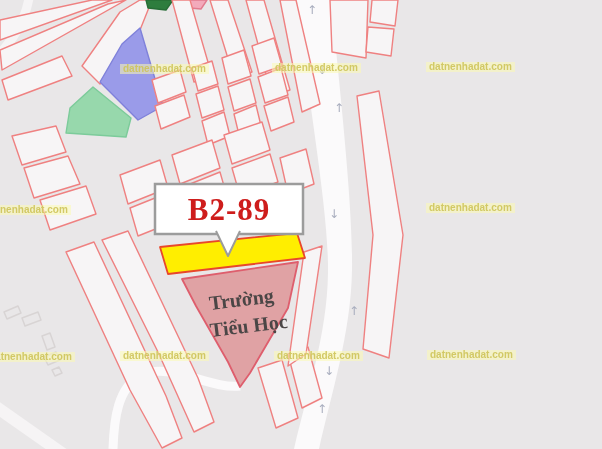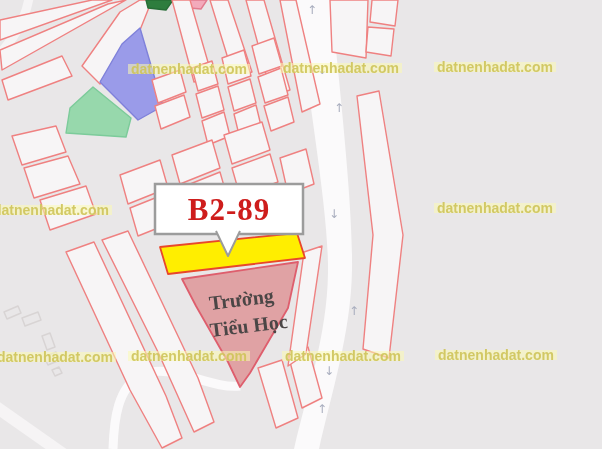--- a/index.html
+++ b/index.html
@@ -4,22 +4,22 @@
 <style>
   html,body{margin:0;padding:0;background:#e9e7e8;}
   .stage{position:relative;width:602px;height:449px;overflow:hidden;background:#e9e7e8;
          font-family:"Liberation Sans","DejaVu Sans",sans-serif;}
   .stage svg{position:absolute;left:0;top:0;display:block;}
   .plot-label-text{font-family:"Liberation Serif","DejaVu Serif",serif;font-weight:bold;
                    font-size:31px;letter-spacing:1px;}
   .school-label-text{font-family:"Liberation Serif","DejaVu Serif",serif;font-weight:bold;
                      font-size:20px;}
   .arrow-glyph{font-family:"DejaVu Sans",sans-serif;font-size:12px;}
-  .wm{position:absolute;font-size:14px;font-weight:bold;white-space:nowrap;
-      padding:0 3px;line-height:10px;filter:blur(0.4px);pointer-events:none;margin-left:8px;}
+  .wm{position:absolute;font-size:10px;font-weight:bold;white-space:nowrap;
+      padding:0 3px;line-height:10px;filter:blur(0.4px);pointer-events:none;}
 </style>
 </head>
 <body>
 
 <div class="stage">
   <svg width="602" height="449" viewBox="0 0 602 449">
     <rect x="0" y="0" width="602" height="449" fill="#e9e7e8"></rect>
 
     <g id="shapes-layer">
         <path d="M297,0 L331,0 C341,100 353,210 352,270 C351,333 331,395 319,449 L294,449 C307,392 327,336 328,273 C329,212 308,100 297,0 Z" fill="#fbfafb" stroke="none" stroke-width="0" stroke-linejoin="round"></path>

